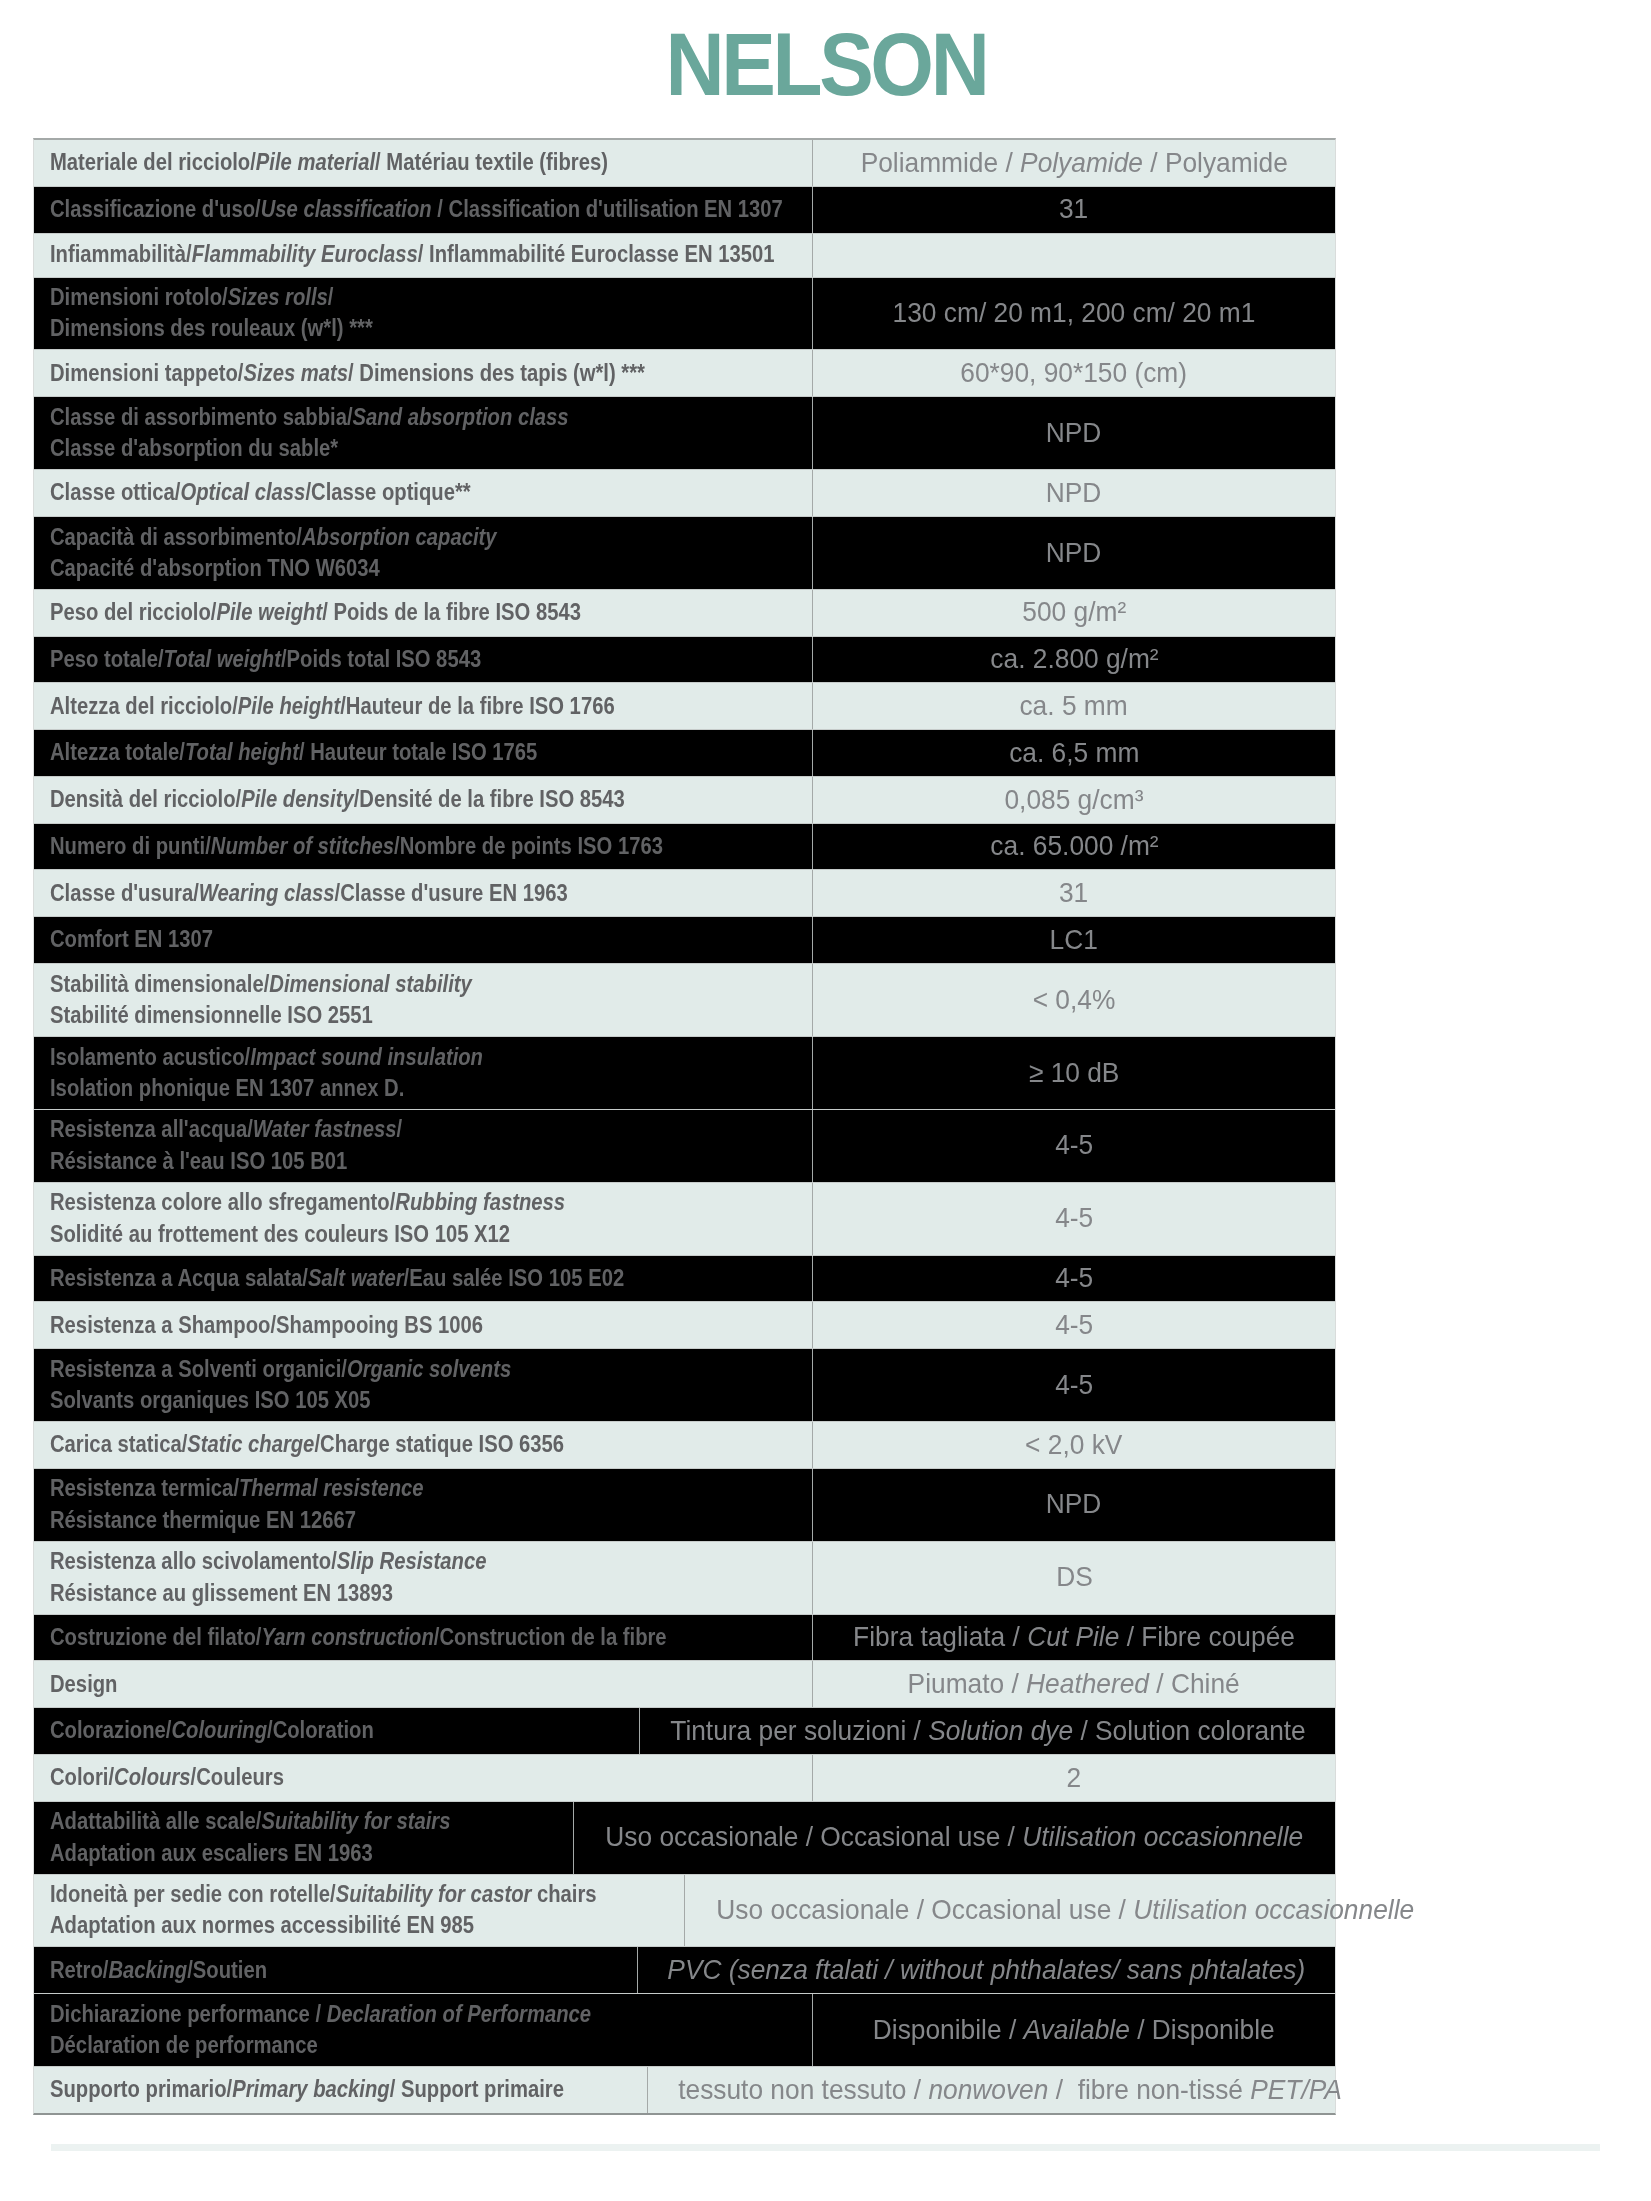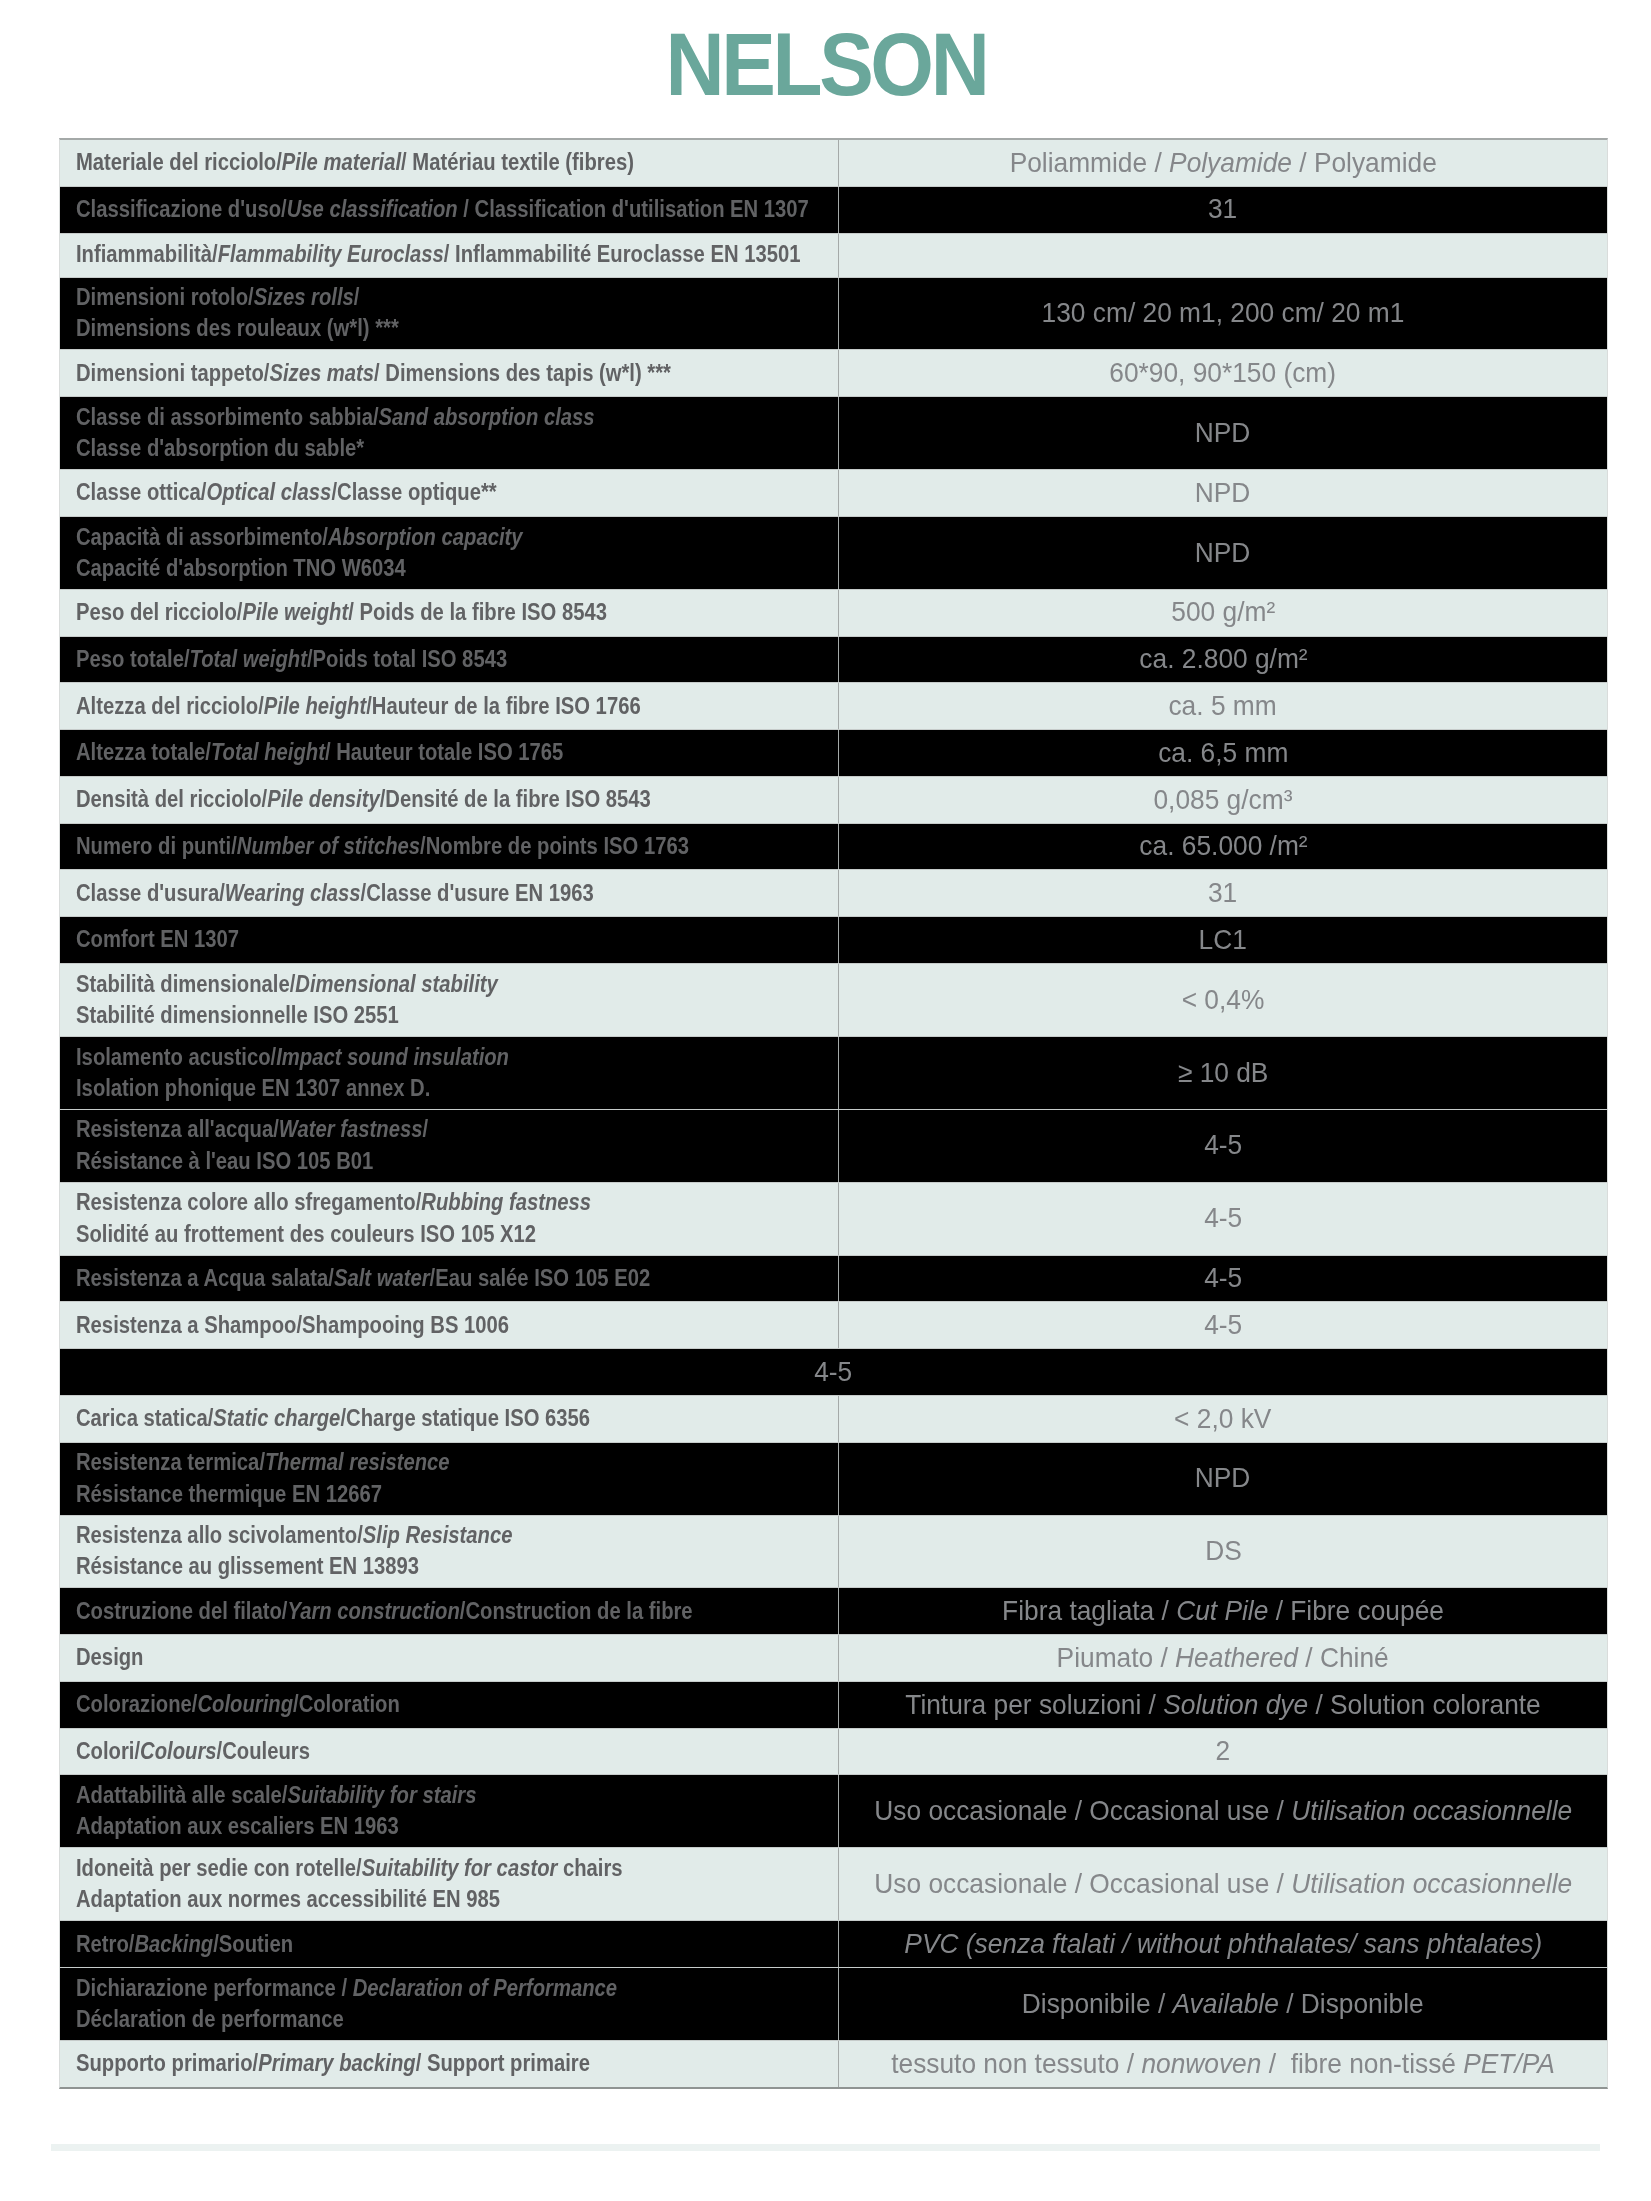--- a/index.html
+++ b/index.html
@@ -16,21 +16,21 @@
     text-align:center;
     font-size:89px;
     font-weight:bold;
     letter-spacing:-3.7px;
     color:#6aa79b;
     transform:scaleX(0.92);
     transform-origin:50% 50%;
   }
   .spec-table{
     position:absolute;
-    left:59px;top:138px;width:1549px;
+    left:33px;top:138px;width:1303px;
     box-sizing:border-box;
     border-top:2.8px solid #a4a9a8;
     border-bottom:2.8px solid #8f9493;
     border-left:0.9px solid #d9dcdb;
     border-right:0.9px solid #d9dcdb;
   }
   .row{
     display:flex;
     min-height:43px;
     border-top:0.9px solid #c6cbca;
@@ -260,20 +260,24 @@
     </div>
     <div class="row shade">
       <div class="cell-label">
         <span class="txt">Resistenza a Shampoo/Shampooing BS 1006</span>
       </div>
       <div class="cell-value">
         <span class="txt">4-5</span>
       </div>
     </div>
     <div class="row">
+      <div class="cell-label">
+        <span class="txt">Resistenza a Solventi organici/<i>Organic solvents</i>
+Solvants organiques ISO 105 X05</span>
+      </div>
       <div class="cell-value">
         <span class="txt">4-5</span>
       </div>
     </div>
     <div class="row shade">
       <div class="cell-label">
         <span class="txt">Carica statica/<i>Static charge</i>/Charge statique ISO 6356</span>
       </div>
       <div class="cell-value">
         <span class="txt">&lt; 2,0 kV</span>

